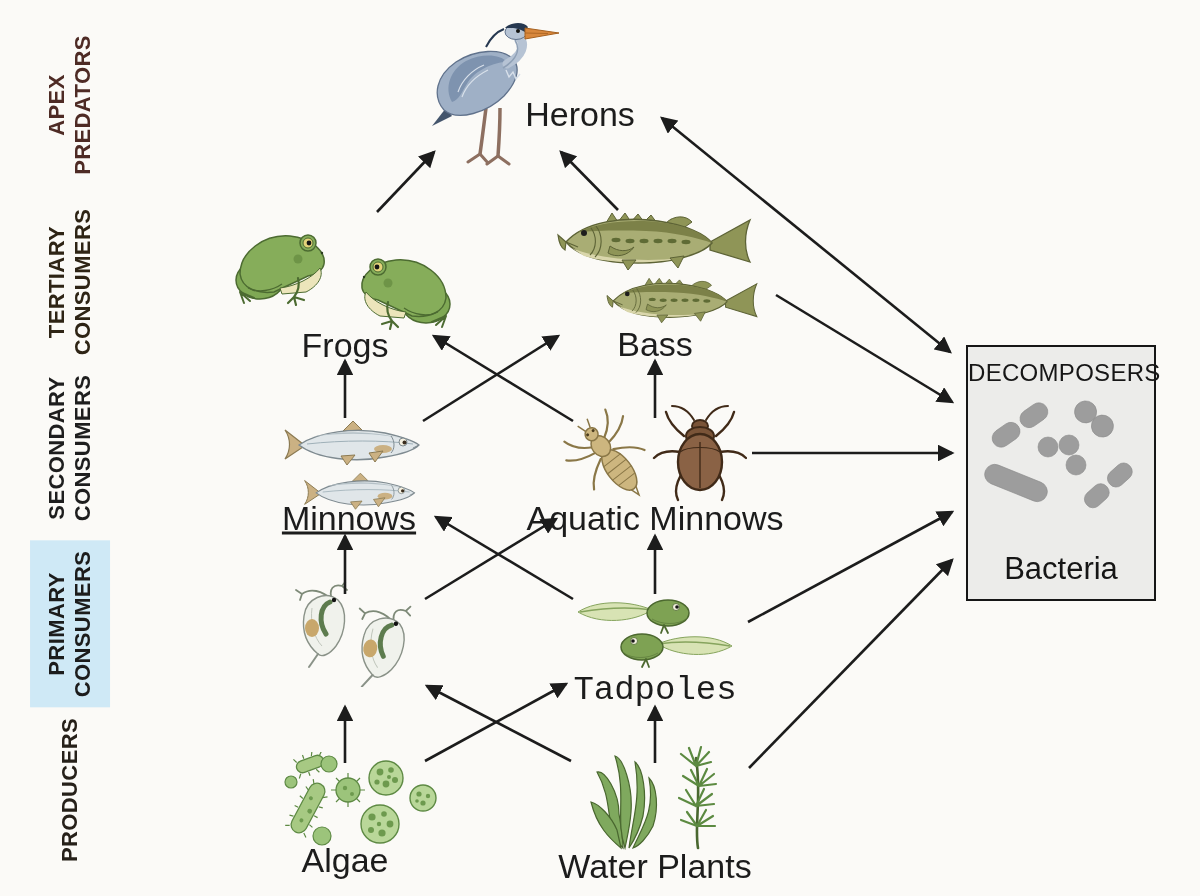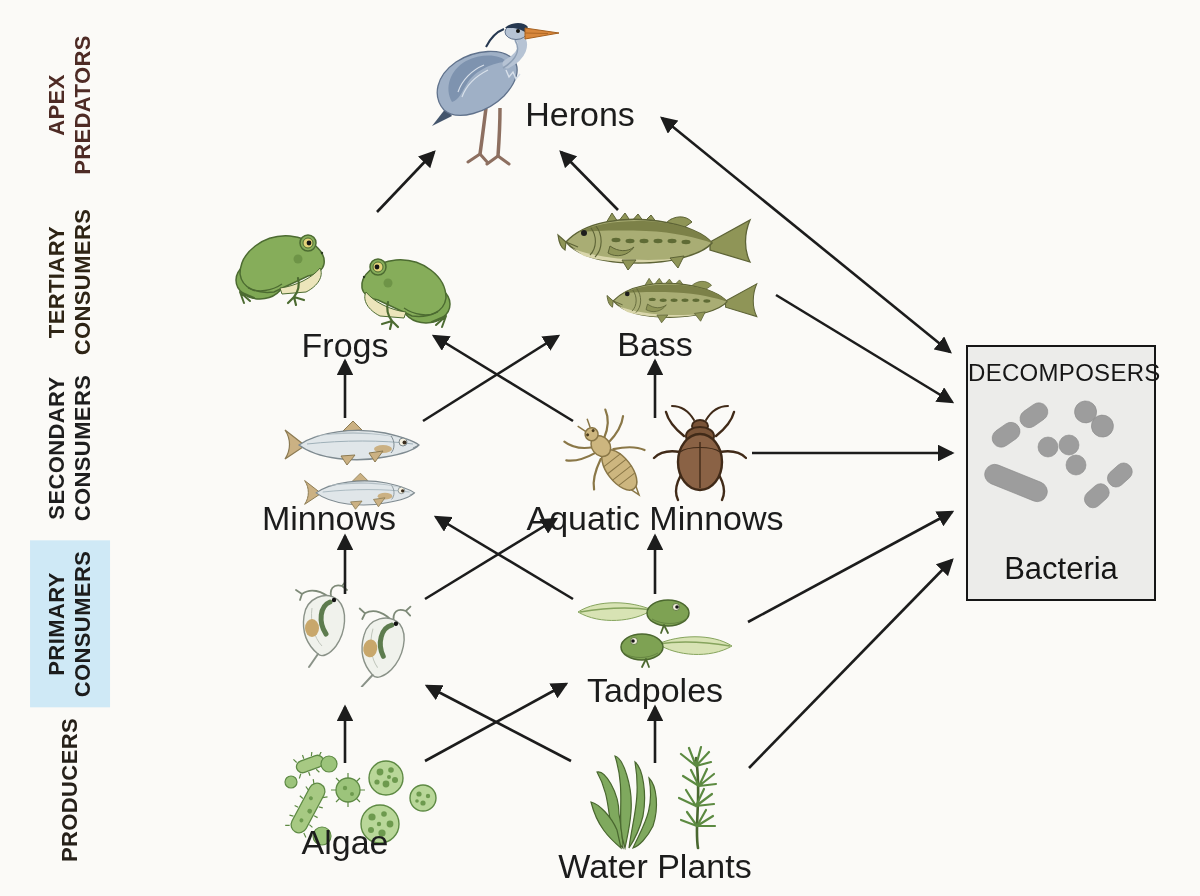--- a/index.html
+++ b/index.html
@@ -305,19 +305,19 @@
       <line x1="662" y1="118" x2="950" y2="352" class="food-arrow" marker-end="url(#ah)" marker-start="url(#ah)"></line>
       <line x1="776" y1="295" x2="952" y2="402" class="food-arrow" marker-end="url(#ah)"></line>
       <line x1="752" y1="453" x2="952" y2="453" class="food-arrow" marker-end="url(#ah)"></line>
       <line x1="748" y1="622" x2="952" y2="512" class="food-arrow" marker-end="url(#ah)"></line>
       <line x1="749" y1="768" x2="952" y2="560" class="food-arrow" marker-end="url(#ah)"></line>
     </svg>
 
   <div class="node-label" style="left:580px;top:114px;">Herons</div>
   <div class="node-label" style="left:345px;top:345px;">Frogs</div>
   <div class="node-label" style="left:655px;top:344px;">Bass</div>
-  <div class="node-label" style="left:329px;top:518px;">Minnows</div>
+  <div class="node-label" style="left:349px;top:518px;text-decoration:underline;">Minnows</div>
   <div class="node-label" style="left:655px;top:518px;">Aquatic Minnows</div>
-  <div class="node-label" style="left:655px;top:690px;">Tadpoles</div>
-  <div class="node-label" style="left:345px;top:842px;text-align:right;">Algae</div>
+  <div class="node-label" style="left:655px;top:690px;font-family:Liberation Mono, monospace;">Tadpoles</div>
+  <div class="node-label" style="left:345px;top:860px;text-align:right;">Algae</div>
   <div class="node-label" style="left:655px;top:866px;">Water Plants</div>
 
 </div>
 
 </body></html>

